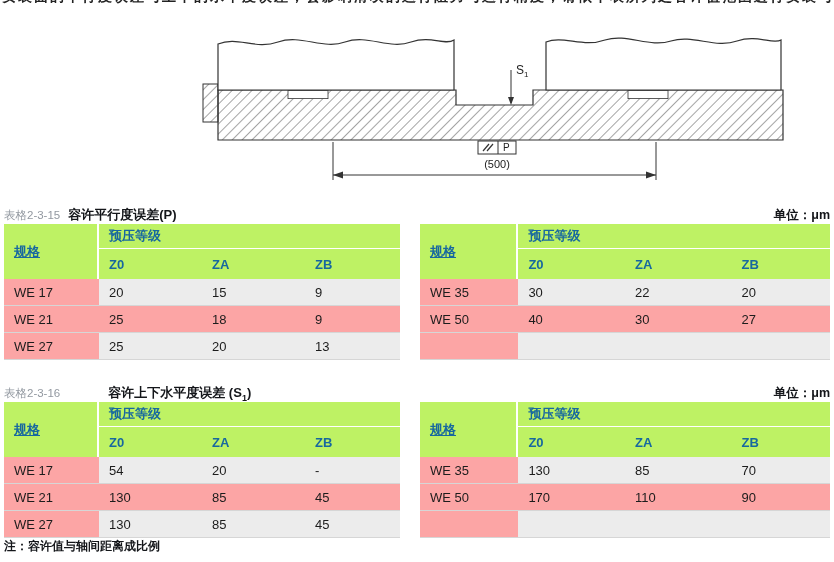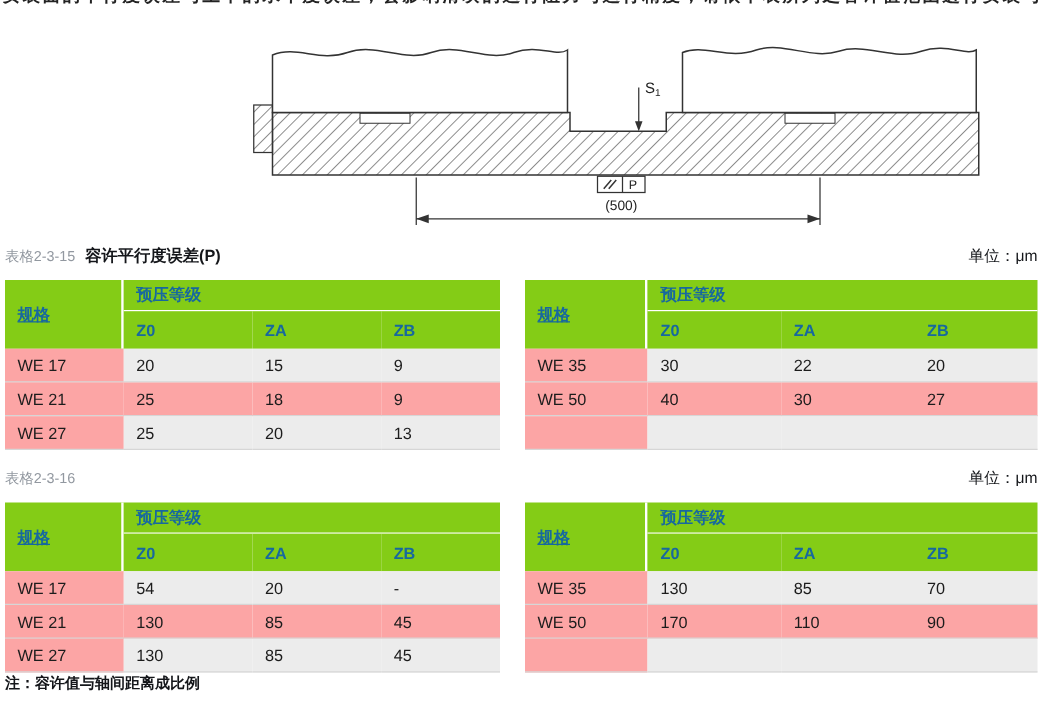--- a/index.html
+++ b/index.html
@@ -13,32 +13,32 @@
 
   
   .diagram{position:absolute;left:193px;top:20px;width:600px;height:172px;}
   .diagram svg text{font-family:"Liberation Sans",sans-serif;fill:#222;}
 
   
   .sec-title{position:absolute;left:4px;right:4px;display:flex;align-items:baseline;height:18px;justify-content:center;}
   .tno{color:#9298a0;font-size:11.5px;}
   .ttl{font-weight:bold;font-size:13px;color:#14161a;margin-left:8px;}
   .ttl sub{font-size:9px;}
-  .unit{margin-left:auto;font-weight:normal;font-size:12.5px;color:#14161a;}
+  .unit{margin-left:auto;font-weight:bold;font-size:12.5px;color:#14161a;margin-top:11px;}
 
   
   .tables-row{position:absolute;left:4px;right:4px;display:flex;gap:20px;}
   .tables-row table{border-collapse:separate;border-spacing:0;table-layout:fixed;}
   table.spec-table{width:396px;}
   table.spec-table.right{width:410px;flex:1;}
   .spec-table col.c-spec{width:24%;}
   .spec-table col.c-z0{width:26%;}
   .spec-table col.c-za{width:26%;}
   .spec-table col.c-zb{width:24%;}
-  .spec-table th{background:#84cc16;color:#17689f;font-weight:bold;font-size:13px;
+  .spec-table th{background:#bef264;color:#17689f;font-weight:bold;font-size:13px;
                  text-align:left;padding:2px 10px;vertical-align:middle;}
   .spec-table tr.h1 th{height:20px;}
   .spec-table tr.h2 th{height:26px;}
   .spec-table th.spec{border-right:2px solid #fff;text-decoration:underline;}
   .spec-table th.preload{border-bottom:1px solid #fff;}
   .spec-table td{padding:2px 10px;font-size:13px;height:22px;vertical-align:middle;
                  background:#fca5a5;border-bottom:1px solid #d6d6d6;color:#1c1c1c;}
   .spec-table tbody tr:nth-child(odd) td.val{background:#ececec;}
 
   .note{position:absolute;left:4px;top:538px;font-weight:bold;font-size:12px;color:#14161a;}
@@ -175,20 +175,21 @@
           <td class="val"></td>
           <td class="val"></td>
           <td class="val"></td>
         </tr>
       </tbody>
     </table>
   </div>
 
   <div class="sec-title" style="top:374px;gap:40px;">
     <span class="tno">表格2-3-16</span>
+    <span class="ttl"><span>容许上下水平度误差 (S</span><sub>1</sub><span>)</span></span>
     <span class="unit">单位：μm</span>
   </div>
 
   <div class="tables-row" style="top:402px;">
     <table class="spec-table">
       <colgroup>
           <col class="c-spec">
           <col class="c-z0">
           <col class="c-za">
           <col class="c-zb">

